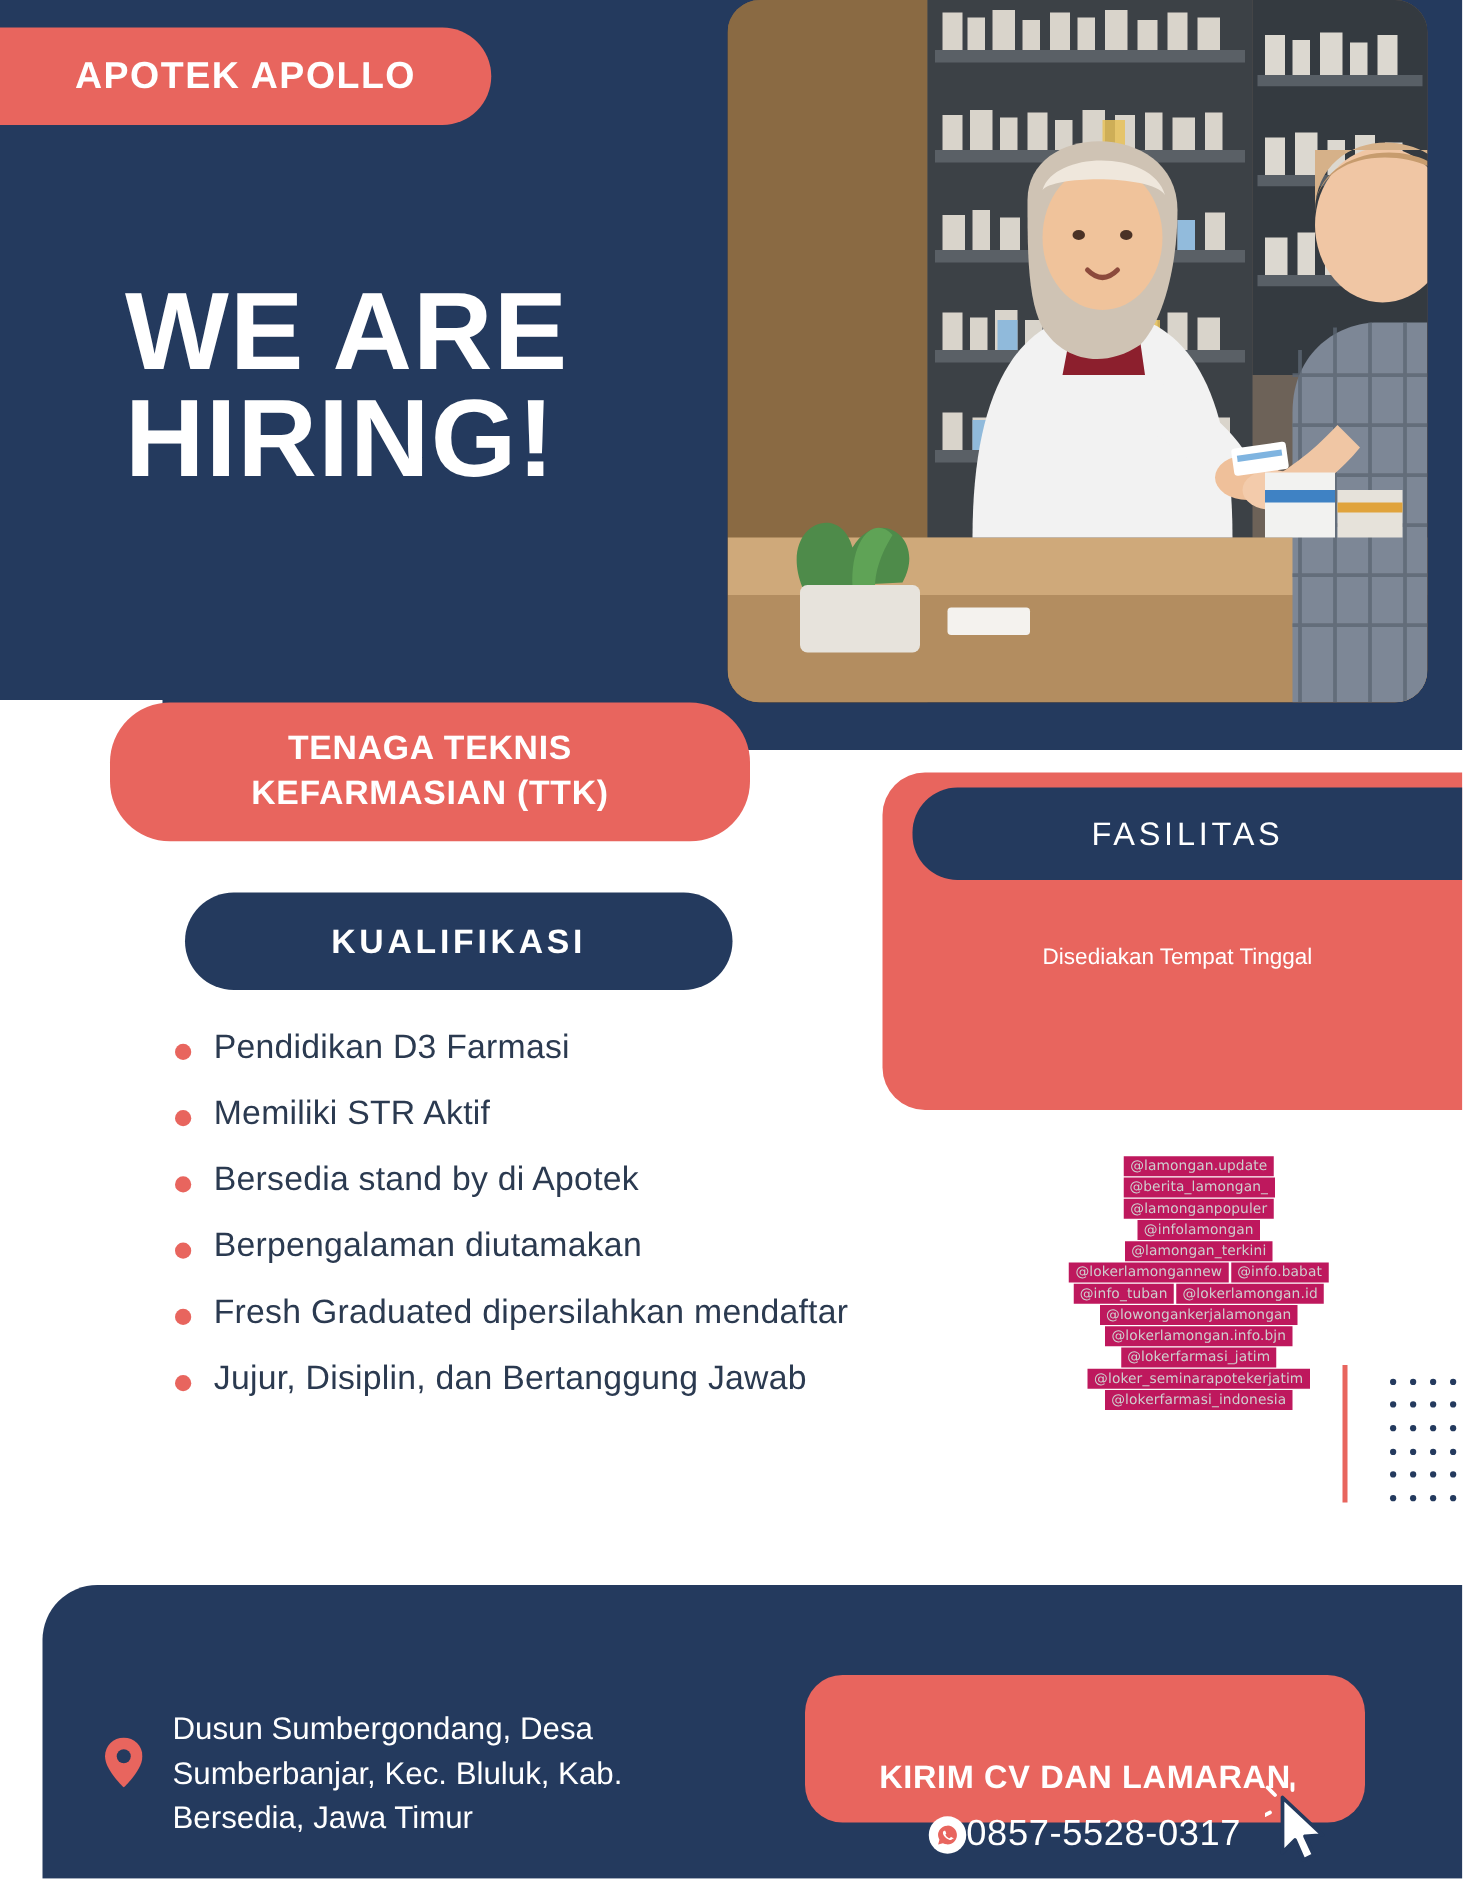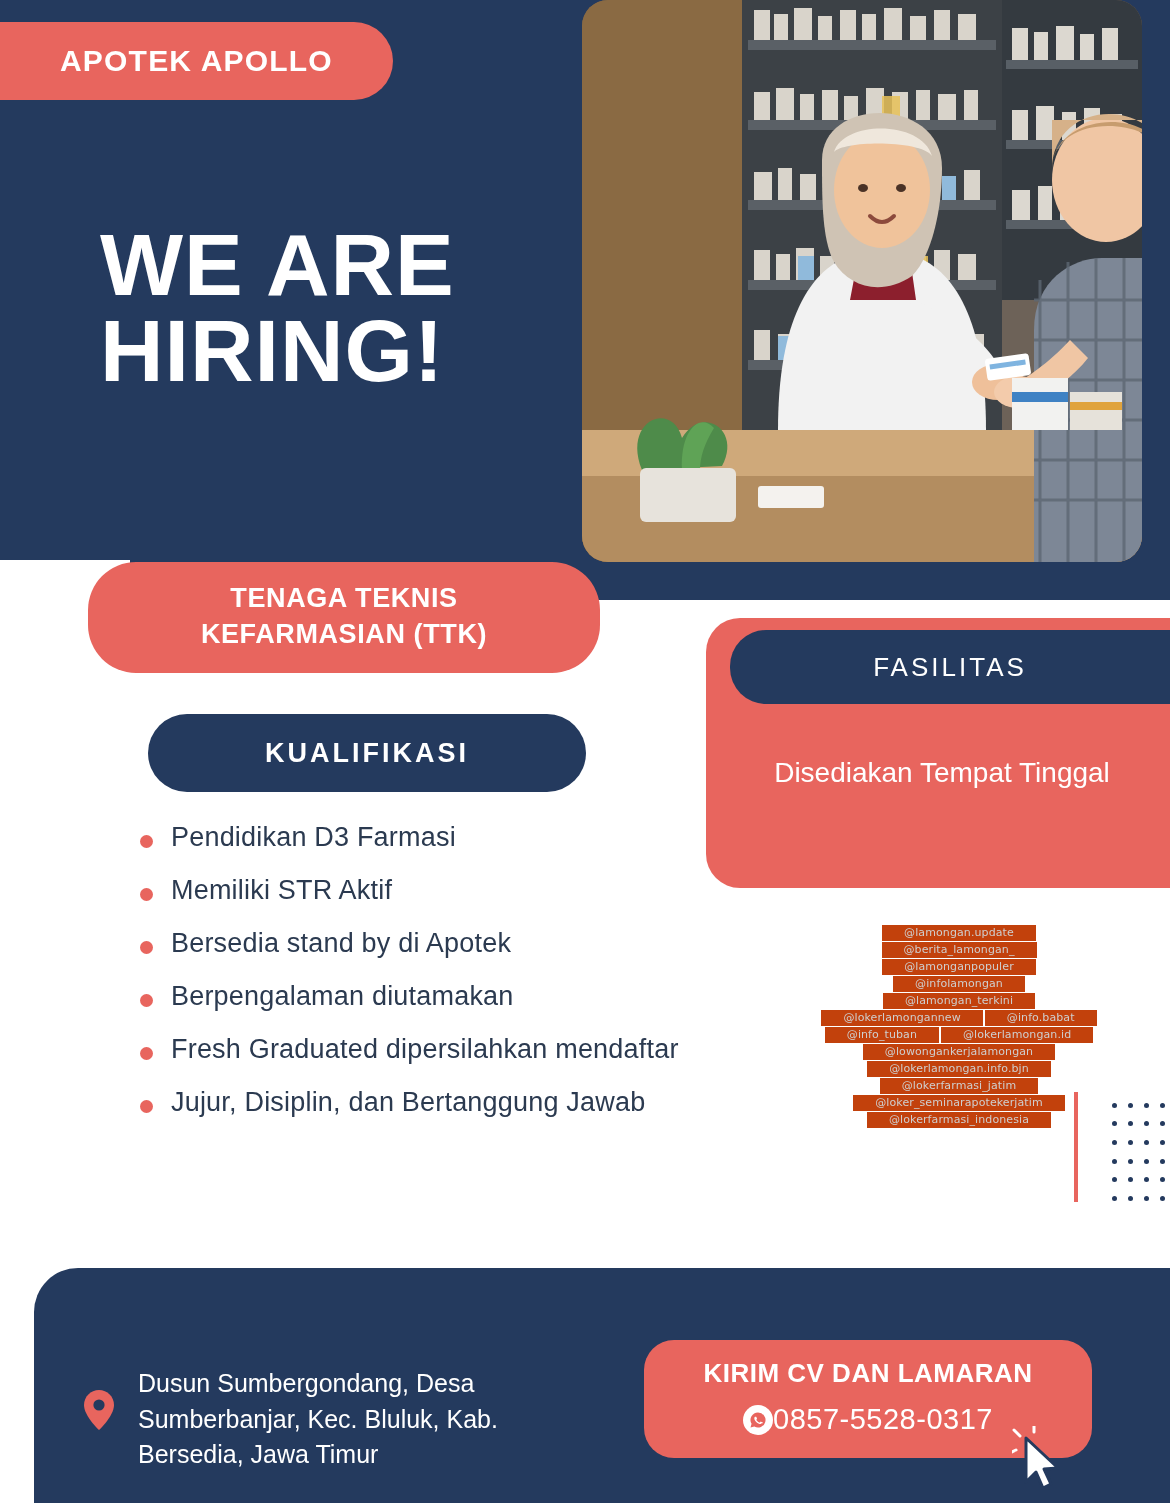--- a/index.html
+++ b/index.html
@@ -135,41 +135,41 @@
     border-top-left-radius: 36px;
     border-bottom-left-radius: 36px;
     display: flex; align-items: center; justify-content: center;
     font-size: 26px; font-weight: normal; letter-spacing: 3px;
   }
   .fasil-text {
     position: absolute;
     left: 722px; top: 752px;
     width: 440px;
     color: #ffffff;
-    font-size: 28px;
+    font-size: 18px;
     line-height: 1.5;
     text-align: center;
   }
 
   
   .tagcloud {
     position: absolute;
     left: 846px; top: 925px;
     width: 226px;
     display: flex;
     flex-direction: column;
     align-items: center;
     gap: 1px;
   }
   .tag {
-    background: #c2410c;
+    background: #be185d;
     color: #cfcfcf;
     font-size: 11px;
     line-height: 14px;
-    padding: 1px 22px;
+    padding: 1px 5px;
     white-space: nowrap;
     letter-spacing: 0.1px;
     font-family: "DejaVu Sans", sans-serif;
   }
   .tag-row { display: flex; gap: 2px; }
   .redline {
     position: absolute;
     left: 1074px; top: 1092px;
     width: 4px; height: 110px;
     background: #e8655e;
@@ -212,21 +212,21 @@
   .cta {
     position: absolute;
     left: 644px; top: 1340px;
     width: 448px; height: 118px;
     background: #e8655e;
     border-radius: 30px;
     text-align: center;
     padding-top: 18px;
   }
   .cta-title {
-    color: #ffffff; font-size: 26px; font-weight: bold; letter-spacing: 0.5px;
+    color: #ffffff; font-size: 26px; font-weight: bold; letter-spacing: 0.5px; margin-top: 48px;
   }
   .cta-phone-row {
     display: flex; align-items: center; justify-content: center;
     gap: 0; margin-top: 14px;
   }
   .cta-phone {
     color: #ffffff; font-size: 29px; letter-spacing: 0.5px;
   }
   .wa {
     width: 30px; height: 30px; border-radius: 50%;

